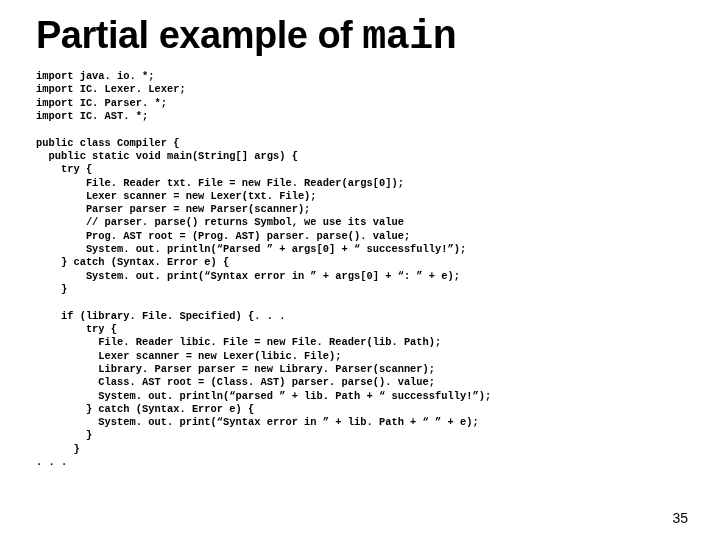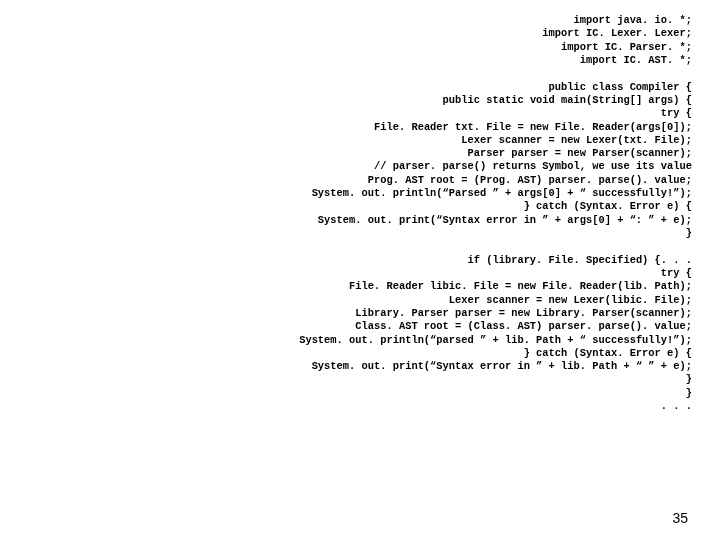--- a/index.html
+++ b/index.html
@@ -32,34 +32,36 @@
     font-size: 40px;
   }
   pre.code {
     margin: 0;
     font-family: "Courier New", Courier, monospace;
     font-size: 10.4px;
     line-height: 1.28;
     font-weight: 700;
     white-space: pre;
     color: #000;
-    text-align: right;
   }
   .slide-num {
     position: absolute;
     right: 32px;
     bottom: 14px;
     font-size: 14px;
     color: #000;
   }
 </style>
 </head>
 <body>
 
 <div class="slide">
+  <h1 class="title">
+    <span>Partial example of </span><span class="mono">main</span>
+  </h1>
 
   <pre class="code">import java. io. *;
 import IC. Lexer. Lexer;
 import IC. Parser. *;
 import IC. AST. *;
 
 public class Compiler {
   public static void main(String[] args) {
     try {
         File. Reader txt. File = new File. Reader(args[0]);

